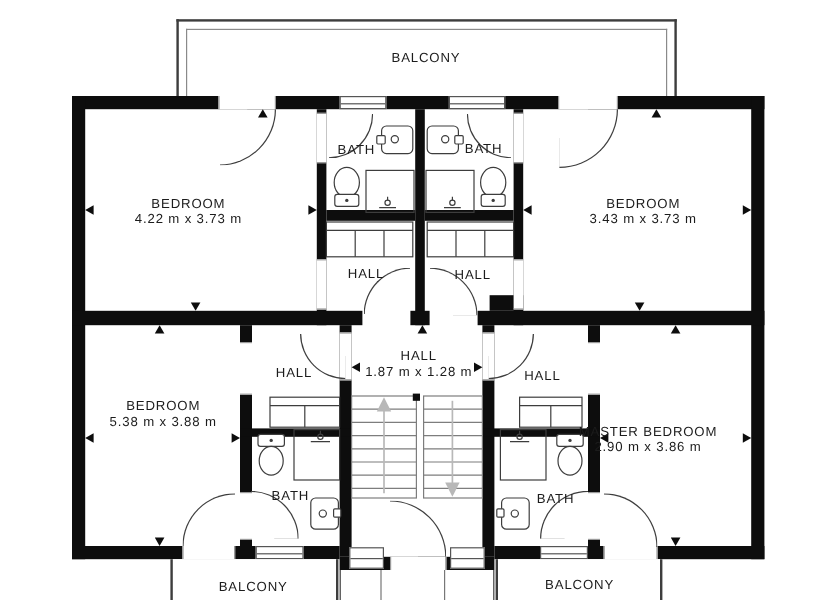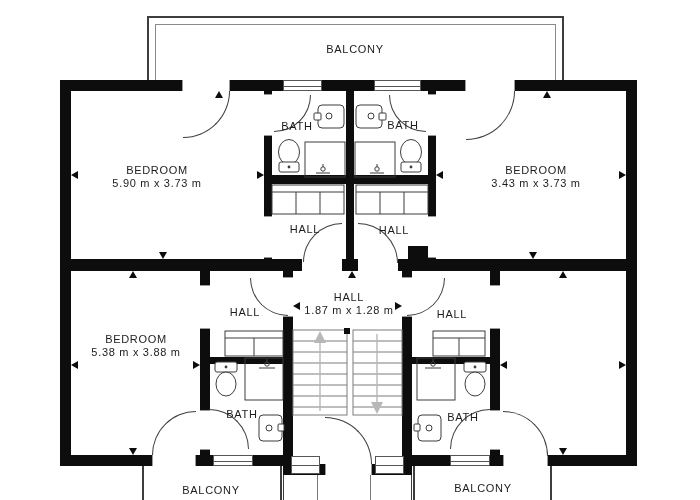--- a/index.html
+++ b/index.html
@@ -233,21 +233,21 @@
       <polygon class="tick" points="293,294 300,290 300,298"></polygon>
       <polygon class="tick" points="402,294 395,290 395,298"></polygon>
       <polygon class="tick" points="352,259 348,266 356,266"></polygon>
     </g>
   </svg>
 
   <div class="lbl" style="left:355px;top:37px;">BALCONY</div>
 
   <div class="lbl" style="left:157px;top:165px;">
     <div>BEDROOM</div>
-    <div>5.90 m x 3.73 m</div>
+    <div>4.22 m x 3.73 m</div>
   </div>
 
   <div class="lbl" style="left:536px;top:165px;">
     <div>BEDROOM</div>
     <div>3.43 m x 3.73 m</div>
   </div>
 
   <div class="lbl" style="left:297px;top:114px;">BATH</div>
   <div class="lbl" style="left:403px;top:113px;">BATH</div>
 
@@ -261,20 +261,22 @@
 
   <div class="lbl" style="left:245px;top:300px;">HALL</div>
   <div class="lbl" style="left:452px;top:302px;">HALL</div>
 
   <div class="lbl" style="left:136px;top:334px;">
     <div>BEDROOM</div>
     <div>5.38 m x 3.88 m</div>
   </div>
 
   <div class="lbl" style="left:540px;top:355px;">
+    <div>MASTER BEDROOM</div>
+    <div>2.90 m x 3.86 m</div>
   </div>
 
   <div class="lbl" style="left:242px;top:402px;">BATH</div>
   <div class="lbl" style="left:463px;top:405px;">BATH</div>
 
   <div class="lbl" style="left:211px;top:478px;">BALCONY</div>
   <div class="lbl" style="left:483px;top:476px;">BALCONY</div>
 
 </div>
 

